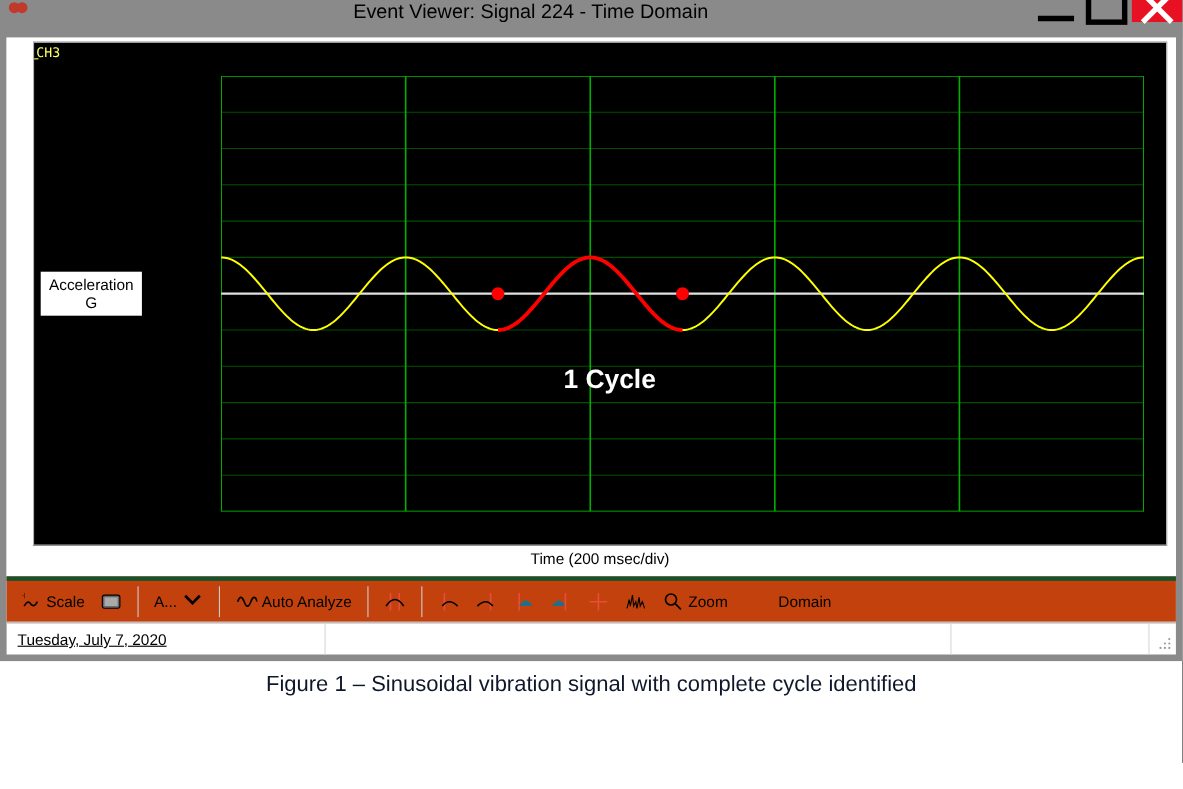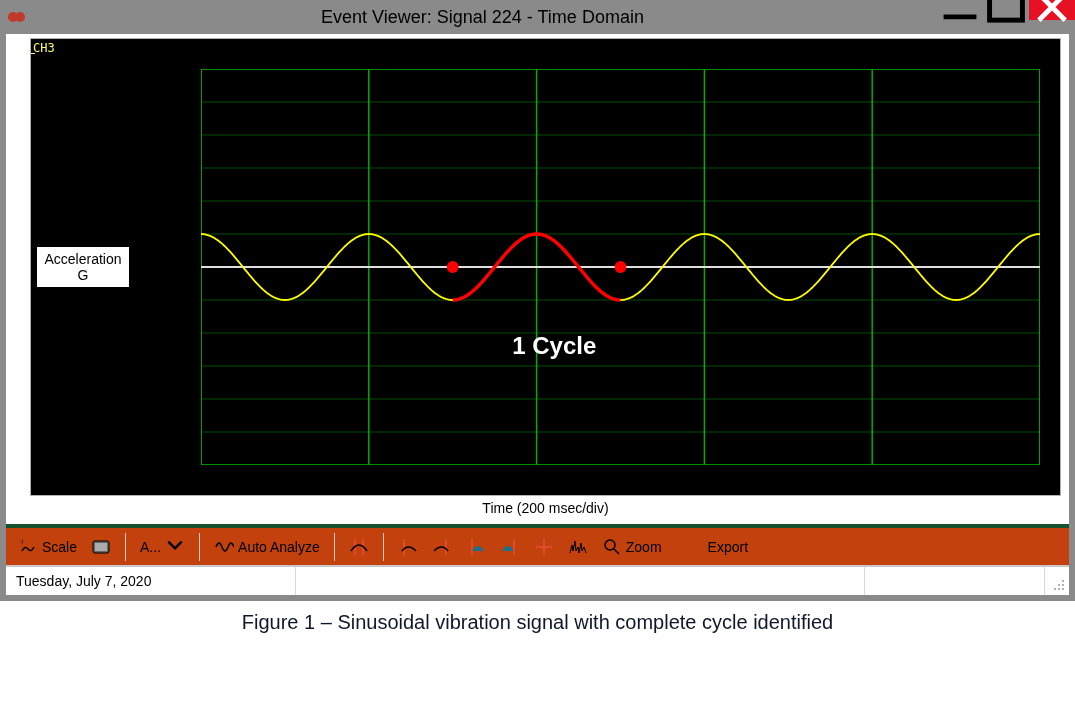--- a/index.html
+++ b/index.html
@@ -17,21 +17,20 @@
   }
   .window {
     border: 6px solid #8a8a8a;
     background: #fff;
     position: relative;
   }
   .titlebar {
     height: 34px;
     background: #8a8a8a;
     display: flex;
-    align-items: center;
     position: relative;
     margin: -6px -6px 0 -6px;
   }
   .titlebar .app-icon {
     width: 20px; height: 14px;
     margin-left: 8px;
     position: relative;
   }
   .titlebar .app-icon::before,
   .titlebar .app-icon::after {
@@ -136,21 +135,21 @@
   .status{
     border-top:1px solid #c8c8c8;
     display:flex;
     font-size:14px;
     color:#000;
   }
   .status .cell{
     padding:6px 10px;
     border-right:1px solid #d8d8d8;
   }
-  .status .cell:first-child{width:290px;}
+  .status .cell:first-child{width:290px;text-decoration:underline;}
   .status .cell:nth-child(2){width:280px;}
   .status .grip{
     margin-left:auto;width:24px;display:flex;align-items:flex-end;justify-content:flex-end;
     padding:4px;
   }
   .caption{
     text-align:center;
     font-size:20px;
     padding:10px 0 4px 0;
     color:#0f172a;
@@ -358,21 +357,21 @@
           <svg viewBox="0 0 20 20">
               <circle cx="8" cy="8" r="5" fill="none" stroke="#000" stroke-width="1.5"></circle>
               <line x1="12" y1="12" x2="17" y2="17" stroke="#000" stroke-width="1.5"></line>
             </svg>
         </span>
         <span>Zoom</span>
       </div>
 
       <div style="width:30px"></div>
       <div class="tbtn">
-        <span>Export</span>
+        <span>Domain</span>
       </div>
     </div>
 
     <div class="status">
       <div class="cell">Tuesday, July 7, 2020</div>
       <div class="cell" style="flex:1"></div>
       <div class="cell" style="width:180px"></div>
       <div class="grip">
         <svg width="14" height="14" viewBox="0 0 14 14">
           <circle cx="12" cy="4" r="1" fill="#999"></circle>

